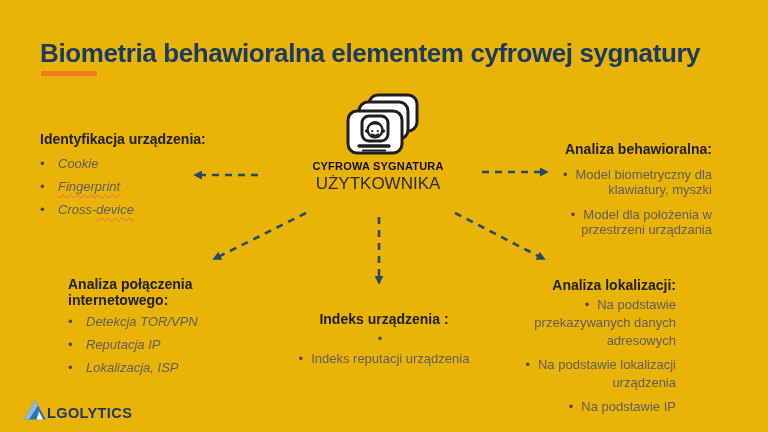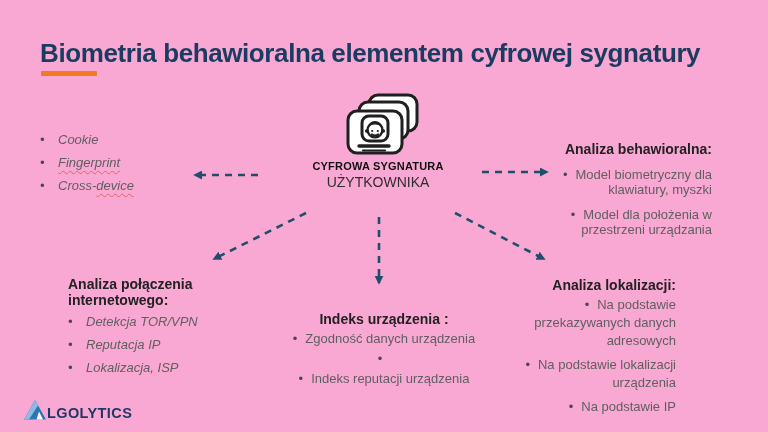--- a/index.html
+++ b/index.html
@@ -1,30 +1,30 @@
 <!DOCTYPE html>
 <html><head>
 <meta charset="utf-8">
 <style>
   html,body{margin:0;padding:0;background:#eee;}
-  .slide{position:relative;width:768px;height:432px;background:#f9a8d4;overflow:hidden;
+  .slide{position:relative;width:768px;height:432px;background:#eab308;overflow:hidden;
          font-family:"Liberation Sans",sans-serif;}
   
   .title{position:absolute;left:40px;top:38px;font-size:26px;font-weight:700;
          color:#1b3c60;letter-spacing:-0.4px;white-space:nowrap;}
   .accent-bar{position:absolute;left:41px;top:71px;width:56px;height:4.5px;
          background:#f47a1f;border-radius:1px;}
   
   .arrows{position:absolute;left:0;top:0;pointer-events:none;}
   .arrows line{stroke:#1f4e6b;stroke-width:2.6;stroke-dasharray:7 6;}
   
   .icon-wrap{position:absolute;left:344px;top:92px;}
   .center-label{position:absolute;left:283px;top:160px;width:190px;text-align:center;}
   .center-l1{font-size:11px;font-weight:700;color:#101010;letter-spacing:0.2px;}
-  .center-l2{font-size:14px;color:#2e2e2e;margin-top:2px;}
+  .center-l2{font-size:17px;color:#2e2e2e;margin-top:2px;}
   
   .hdr{font-size:14px;font-weight:700;color:#222222;}
   .gray{color:#5f5f5f;font-size:13px;}
   
   .row{display:flex;align-items:flex-start;line-height:17px;margin-bottom:6px;font-style:italic;}
   .row::before{content:"\2022";flex:0 0 18px;color:#4a4a4a;font-size:13px;line-height:17px;}
   
   .ib::before{content:"\2022";color:#4a4a4a;}
   .ib{display:inline-block;margin-right:8px;font-size:13px;}
   
@@ -88,20 +88,21 @@
       </g>
     </svg>
   </div>
 
   <div class="center-label">
     <div class="center-l1">CYFROWA SYGNATURA</div>
     <div class="center-l2">UŻYTKOWNIKA</div>
   </div>
 
   <div class="b-tl">
+    <div class="hdr">Identyfikacja urządzenia:</div>
     <div class="row gray">
       <span>Cookie</span>
     </div>
     <div class="row gray">
       <span class="wavy">Fingerprint</span>
     </div>
     <div class="row gray">
       <span><span>Cross-</span><span class="wavy">device</span></span>
     </div>
   </div>
@@ -120,21 +121,20 @@
     <div class="row gray">
         <span>Reputacja IP</span>
       </div>
     <div class="row gray">
         <span>Lokalizacja, ISP</span>
       </div>
   </div>
 
   <div class="b-bc">
     <div class="hdr">Indeks urządzenia :</div>
-    <div class="item gray"><span class="ib"></span><span>Zgodność danych urządzenia</span></div>
     <div class="item gray"><span class="ib"></span></div>
     <div class="item gray"><span class="ib"></span><span>Indeks reputacji urządzenia</span></div>
   </div>
 
   <div class="b-br">
     <div class="hdr">Analiza lokalizacji:</div>
     <div class="item gray"><span class="ib"></span><span>Na podstawie przekazywanych danych adresowych</span></div>
     <div class="item gray"><span class="ib"></span><span>Na podstawie lokalizacji urządzenia</span></div>
     <div class="item gray"><span class="ib"></span><span>Na podstawie IP</span></div>
   </div>

